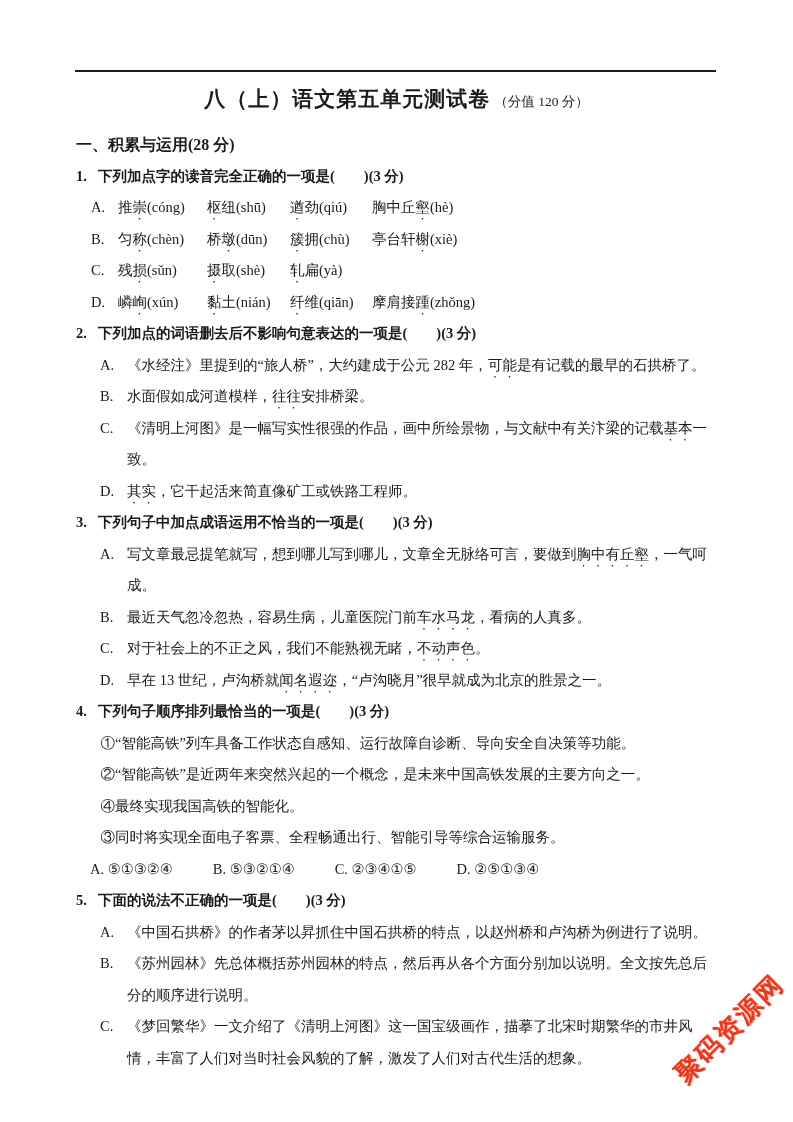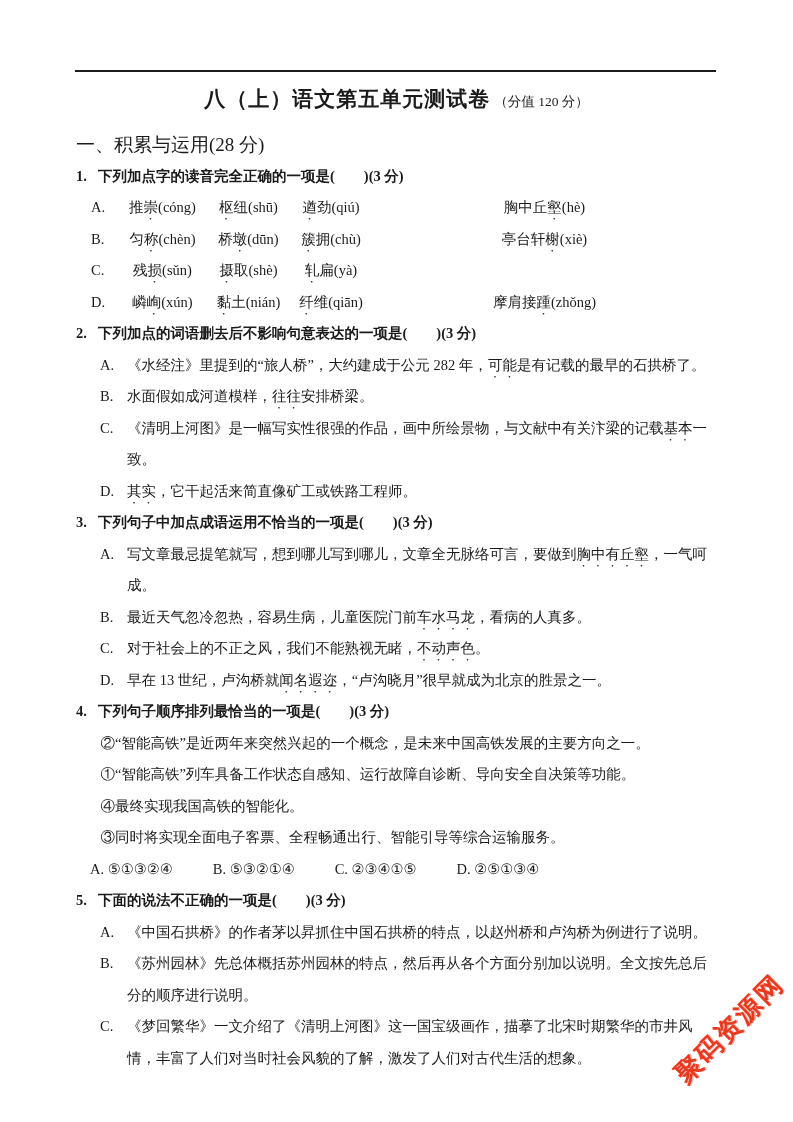--- a/index.html
+++ b/index.html
@@ -15,31 +15,31 @@
   .top-rule {
     position:absolute; left:75px; top:70px;
     width:641px; height:2px; background:#1d1d1d;
   }
   .content { position:absolute; left:76px; top:84px; width:641px; }
 
   .title-line { text-align:center; line-height:30px; margin-bottom:12px; white-space:nowrap; }
   .title-main { font-size:21px; font-weight:bold; letter-spacing:1px; }
   .title-suffix { font-size:13.5px; font-weight:normal; margin-left:4px; }
 
-  .section-heading { font-size:19px; font-weight:normal; line-height:31.5px; }
+  .section-heading { font-size:16px; font-weight:bold; line-height:31.5px; }
 
   .question { font-size:14.5px; }
   .stem { display:flex; font-weight:bold; line-height:31.5px; }
   .qnum { flex:0 0 22px; }
   .stem-text { flex:1; }
 
   
   .prow { display:flex; padding-left:15px; line-height:31.5px; }
   .prow .olabel { flex:0 0 27px; }
-  .pcol { white-space:nowrap;text-align:center; }
+  .pcol { white-space:nowrap; }
   .pc1 { width:89px; } .pc2 { width:83px; } .pc3 { width:82px; } .pc4 { flex:1; }
 
   
   .opt { display:flex; padding-left:24px; line-height:31.5px; }
   .opt .olabel { flex:0 0 27px; }
   .otext { flex:1; }
 
   
   .nitem { padding-left:39px; text-indent:-14.5px; line-height:31.5px; }
   .choices { display:flex; padding-left:14px; gap:40px; line-height:31.5px; }
@@ -149,22 +149,22 @@
         <span class="olabel">D.</span>
         <span class="otext"><span>早在 13 世纪，卢沟桥就</span><span class="em">闻名遐迩</span><span>，“卢沟晓月”很早就成为北京的胜景之一。</span></span>
       </div>
     </div>
 
     <div class="question">
       <div class="stem">
         <span class="qnum">4.</span>
         <span class="stem-text">下列句子顺序排列最恰当的一项是(　　)(3 分)</span>
       </div>
+      <div class="nitem">①“智能高铁”列车具备工作状态自感知、运行故障自诊断、导向安全自决策等功能。</div>
       <div class="nitem">②“智能高铁”是近两年来突然兴起的一个概念，是未来中国高铁发展的主要方向之一。</div>
-      <div class="nitem">①“智能高铁”列车具备工作状态自感知、运行故障自诊断、导向安全自决策等功能。</div>
       <div class="nitem">④最终实现我国高铁的智能化。</div>
       <div class="nitem">③同时将实现全面电子客票、全程畅通出行、智能引导等综合运输服务。</div>
       <div class="choices">
         <span>A. ⑤①③②④</span>
         <span>B. ⑤③②①④</span>
         <span>C. ②③④①⑤</span>
         <span>D. ②⑤①③④</span>
       </div>
     </div>
 

